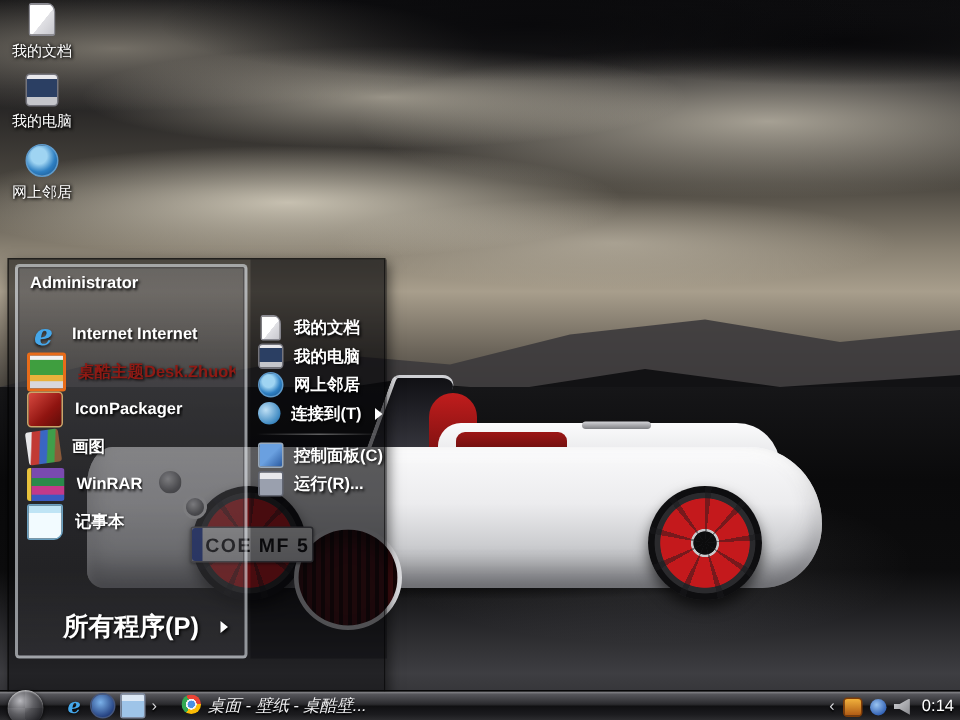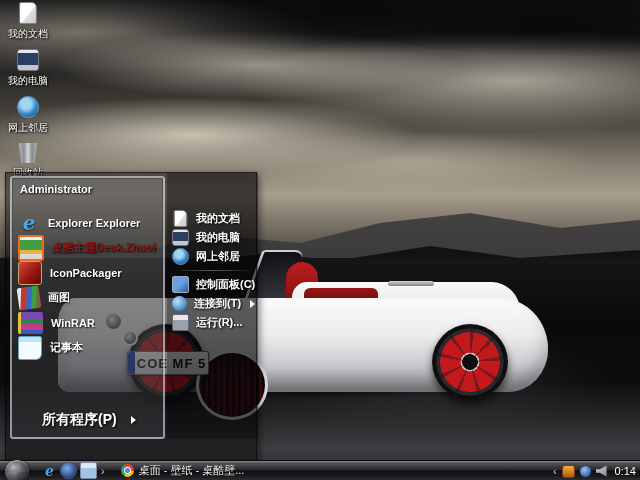--- a/index.html
+++ b/index.html
@@ -101,21 +101,21 @@
     background:linear-gradient(180deg,rgba(165,165,170,0.30),rgba(95,95,100,0.22));
     border:2px solid rgba(235,240,245,0.55);border-radius:3px;
     box-shadow:inset 0 0 0 1px rgba(40,40,45,0.35);}
   .sm-user{padding:5px 0 0 8px;font-size:11px;font-weight:700;color:#fff;text-shadow:1px 1px 2px #000;}
   .sm-left-list{position:absolute;left:0;top:32px;width:100%;}
   .sm-item{display:flex;align-items:center;height:25px;padding:0 6px;cursor:default;}
   .sm-item .ic{width:22px;height:22px;margin-right:8px;}
   .sm-item .lbl{font-size:11px;font-weight:700;color:#fff;text-shadow:1px 1px 2px #000;white-space:nowrap;overflow:hidden;}
   .sm-left .ic-internet-explorer::before{font-size:20px;}
   .sm-allprog{position:absolute;left:0;bottom:8px;width:100%;display:flex;align-items:center;padding-left:30px;box-sizing:border-box;cursor:default;}
-  .sm-allprog .lbl{font-size:14px;font-weight:700;color:#fff;text-shadow:1px 1px 2px #000;}
+  .sm-allprog .lbl{font-size:17px;font-weight:700;color:#fff;text-shadow:1px 1px 2px #000;}
   .arrow-right{width:0;height:0;border-left:5px solid #fff;border-top:4px solid transparent;border-bottom:4px solid transparent;margin-left:14px;
     filter:drop-shadow(1px 1px 1px #000);}
   .sm-right{position:absolute;left:161px;top:0;width:91px;height:266px;background:rgba(3,3,6,0.30);}
   .sm-right-list{position:absolute;left:0;top:36px;width:100%;}
   .smr-item{display:flex;align-items:center;height:19px;padding:0 5px;position:relative;cursor:default;}
   .smr-item .ic{width:15px;height:15px;margin-right:7px;}
   .smr-item .lbl{font-size:11px;font-weight:700;color:#fff;text-shadow:1px 1px 2px #000;white-space:nowrap;}
   .smr-item.sep-before{margin-top:9px;}
   .smr-item.sep-before::before{content:"";position:absolute;left:4px;right:4px;top:-5px;height:1px;
     background:linear-gradient(90deg,transparent,rgba(255,255,255,0.35),transparent);}
@@ -131,21 +131,21 @@
     border-top:1px solid #060607;box-sizing:border-box;display:flex;align-items:center;}
   .start-orb{position:absolute;left:5px;top:-1px;width:24px;height:24px;border-radius:50%;cursor:pointer;
     background:
       radial-gradient(circle at 35% 30%,rgba(200,200,205,0.9),rgba(120,120,125,0.5) 40%,rgba(20,20,24,0.9) 85%),
       conic-gradient(#4a4a4e 0 90deg,#2e2e32 0 180deg,#46464a 0 270deg,#28282c 0 360deg);
     box-shadow:0 1px 3px rgba(0,0,0,0.8), inset 0 1px 1px rgba(255,255,255,0.5);}
   .quick-launch{display:flex;align-items:center;gap:3px;margin-left:42px;}
   .ql-item{width:15px;height:15px;cursor:pointer;}
   .quick-launch .ic-internet-explorer::before{font-size:14px;}
   .ql-chevron{color:#d8d8dc;font-size:11px;margin-left:4px;cursor:pointer;text-shadow:0 1px 1px #000;}
-  .task-button{display:flex;align-items:center;gap:5px;margin-left:10px;padding:1px 6px;height:16px;border-radius:2px;cursor:pointer;}
+  .task-button{display:flex;align-items:flex-start;gap:5px;margin-left:10px;padding:1px 6px;height:16px;border-radius:2px;cursor:pointer;font-style:italic;}
   .chrome-icon{width:13px;height:13px;border-radius:50%;flex:0 0 auto;
     background:
       radial-gradient(circle at 50% 50%, #4a90e2 0 26%, #f4f4f6 28% 38%, transparent 40%),
       conic-gradient(from -30deg,#ea4335 0 120deg,#fbbc05 0 240deg,#34a853 0 360deg);}
   .task-button .lbl{font-size:11px;color:#f0f0f2;text-shadow:0 1px 1px #000;white-space:nowrap;}
   .tray{position:absolute;right:4px;top:0;height:20px;display:flex;align-items:center;gap:5px;}
   .tray-chevron{color:#d8d8dc;font-size:11px;cursor:pointer;text-shadow:0 1px 1px #000;}
   .tray-item{width:11px;height:11px;cursor:pointer;}
   .clock{font-size:11px;color:#fff;text-shadow:0 1px 1px #000;margin-left:3px;}
 </style>
@@ -188,34 +188,30 @@
         <span class="lbl">我的文档</span>
       </div>
       <div class="desk-item">
         <span class="ic ic-my-computer"></span>
         <span class="lbl">我的电脑</span>
       </div>
       <div class="desk-item">
         <span class="ic ic-network-places"></span>
         <span class="lbl">网上邻居</span>
       </div>
-      <div class="desk-item">
-        <span class="ic ic-recycle-bin"></span>
-        <span class="lbl">回收站</span>
-      </div>
     </div>
 
   <div class="start-menu">
     <div class="sm-left">
       <div class="sm-user">Administrator</div>
       <div class="sm-left-list">
 
       <div class="sm-item">
             <span class="ic ic-internet-explorer"></span>
-            <span class="lbl">Explorer Explorer</span>
+            <span class="lbl">Internet Internet</span>
           </div>
           <div class="sm-item">
             <span class="ic ic-zhuoku-theme"></span>
             <span class="lbl" style="color: rgb(142, 26, 20);">桌酷主题Desk.ZhuoKu.Com</span>
           </div>
           <div class="sm-item">
             <span class="ic ic-iconpackager"></span>
             <span class="lbl">IconPackager</span>
           </div>
           <div class="sm-item">
@@ -244,27 +240,27 @@
             <span class="lbl">我的文档</span>
           </div>
           <div class="smr-item">
             <span class="ic ic-my-computer"></span>
             <span class="lbl">我的电脑</span>
           </div>
           <div class="smr-item">
             <span class="ic ic-network-places"></span>
             <span class="lbl">网上邻居</span>
           </div>
+          <div class="smr-item has-arrow">
+            <span class="ic ic-connect-to"></span>
+            <span class="lbl">连接到(T)</span>
+          </div>
           <div class="smr-item sep-before">
             <span class="ic ic-control-panel"></span>
             <span class="lbl">控制面板(C)</span>
-          </div>
-          <div class="smr-item has-arrow">
-            <span class="ic ic-connect-to"></span>
-            <span class="lbl">连接到(T)</span>
           </div>
           <div class="smr-item">
             <span class="ic ic-run"></span>
             <span class="lbl">运行(R)...</span>
           </div>
         </div>
     </div>
     <div class="sm-bottom">
       <div class="sm-power">
         <span class="sphere-icon"></span>

